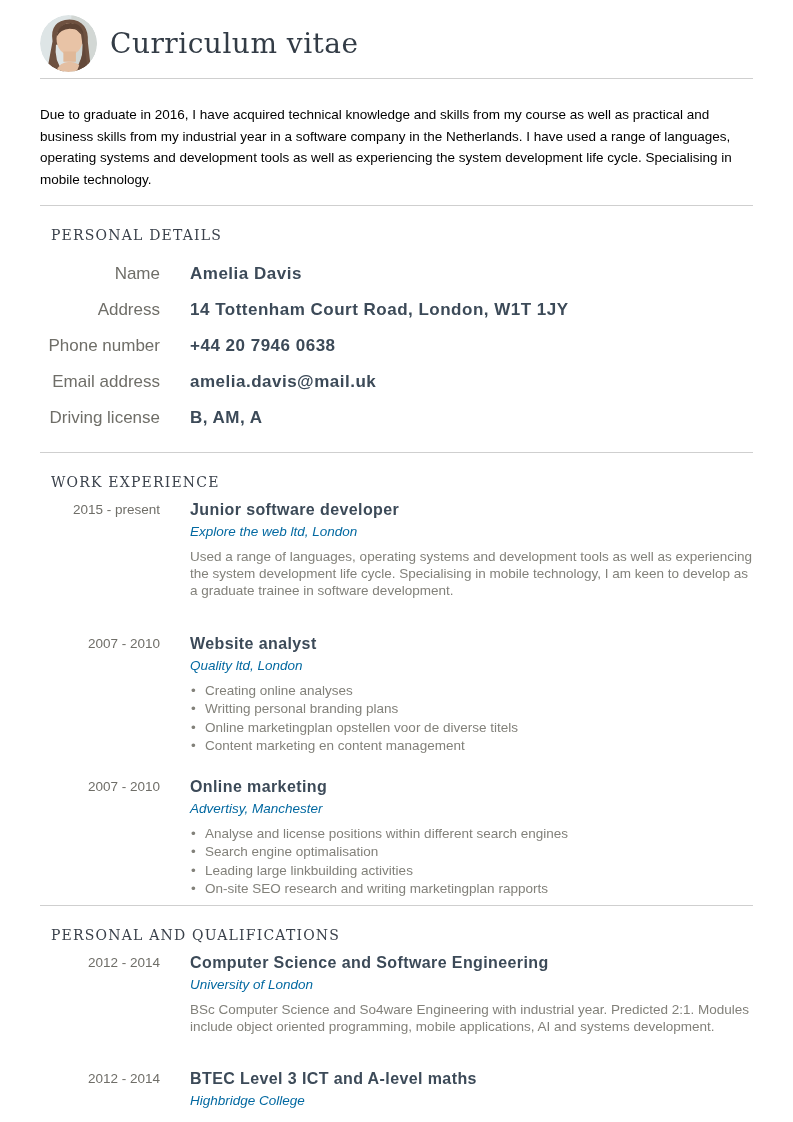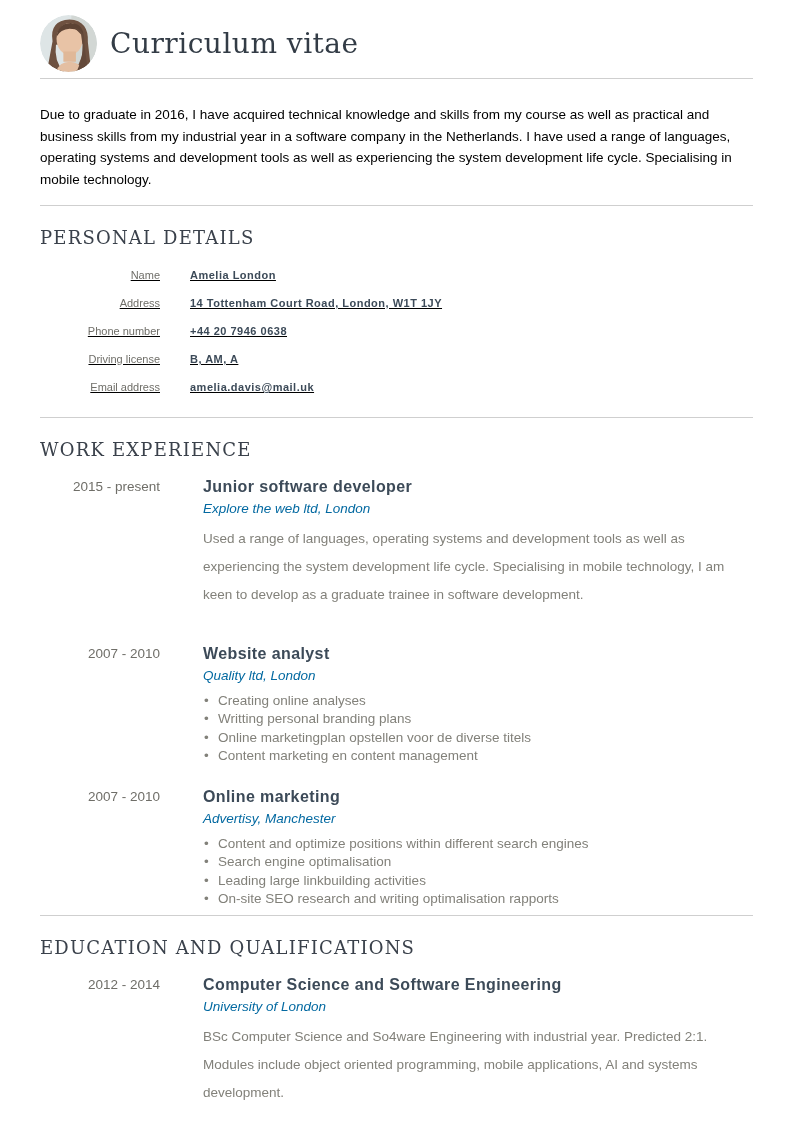--- a/index.html
+++ b/index.html
@@ -25,39 +25,39 @@
   .divider-education { margin-top:6px; }
 
   
   .intro {
     margin:25px 0 0 0; color:#000000; font-size:13.5px; line-height:21.5px;
   }
 
   
   .section-heading {
     font-family:"DejaVu Serif","Liberation Serif",serif;
-    font-size:18px; font-weight:500; color:#3a414b;
-    letter-spacing:1.2px; margin:21px 0 0 0;
+    font-size:14px; font-weight:500; color:#3a414b;
+    letter-spacing:1.2px; margin:21px 0 0 11px;
   }
 
   
   .details { margin-top:21px; }
-  .detail-row { display:flex; margin-bottom:16px; font-size:11px;text-decoration:underline; }
+  .detail-row { display:flex; margin-bottom:16px; font-size:17px; }
   .detail-label { flex:0 0 120px; width:120px; text-align:right; color:#6f6e68; }
   .detail-value { margin-left:30px; font-weight:bold; color:#3c4a58; letter-spacing:0.5px; }
 
   
   .entries { margin-top:0; }
-  .entry { display:flex; font-size:13.5px; margin-top:18px; margin-bottom:22px;gap:13px; }
+  .entry { display:flex; font-size:13.5px; margin-top:11px; margin-bottom:22px; }
   .entry:last-of-type { margin-bottom:0; }
   .entry-period { flex:0 0 120px; width:120px; text-align:right; color:#6f6e68; padding-top:1px; }
   .entry-body { margin-left:30px; flex:1; }
   .entry-title { font-weight:bold; color:#3c4a58; font-size:16px; letter-spacing:0.4px; }
   .entry-org { font-style:italic; color:#0369a1; margin-top:5px; }
-  .entry-desc { color:#82817a; line-height:28px; margin-top:9px; }
+  .entry-desc { color:#82817a; line-height:17px; margin-top:9px; }
   .bullets { margin:9px 0 0 0; padding:0; list-style:none; }
   .bullet-item { color:#82817a; line-height:18.5px; padding-left:15px; position:relative; }
   .bullet-item::before { content:"\2022"; position:absolute; left:1px; top:0; color:#82817a; }
 </style>
 </head>
 <body>
 
 <div class="page">
 
   <div class="header">
@@ -88,41 +88,41 @@
   <p class="intro">Due to graduate in 2016, I have acquired technical knowledge and skills from my course as well as practical and business skills from my industrial year in a software company in the Netherlands. I have used a range of languages, operating systems and development tools as well as experiencing the system development life cycle. Specialising in mobile technology.</p>
 
   <hr class="divider divider-intro">
 
   <h2 class="section-heading">PERSONAL DETAILS</h2>
 
   <div class="details">
 
       <div class="detail-row">
         <div class="detail-label">Name</div>
-        <div class="detail-value">Amelia London</div>
+        <div class="detail-value">Amelia Davis</div>
       </div>
 
       <div class="detail-row">
         <div class="detail-label">Address</div>
         <div class="detail-value">14 Tottenham Court Road, London, W1T 1JY</div>
       </div>
 
       <div class="detail-row">
         <div class="detail-label">Phone number</div>
         <div class="detail-value">+44 20 7946 0638</div>
       </div>
 
       <div class="detail-row">
+        <div class="detail-label">Email address</div>
+        <div class="detail-value">amelia.davis@mail.uk</div>
+      </div>
+
+      <div class="detail-row">
         <div class="detail-label">Driving license</div>
         <div class="detail-value">B, AM, A</div>
-      </div>
-
-      <div class="detail-row">
-        <div class="detail-label">Email address</div>
-        <div class="detail-value">amelia.davis@mail.uk</div>
       </div>
 
   </div>
 
   <hr class="divider divider-work">
 
   <h2 class="section-heading">WORK EXPERIENCE</h2>
 
   <div class="entries">
 
@@ -151,33 +151,33 @@
         </div>
       </div>
 
       <div class="entry">
         <div class="entry-period">2007 - 2010</div>
         <div class="entry-body">
           <div class="entry-title">Online marketing</div>
           <div class="entry-org">Advertisy, Manchester</div>
 
           <ul class="bullets">
-            <li class="bullet-item">Content and optimize positions within different search engines</li>
+            <li class="bullet-item">Analyse and license positions within different search engines</li>
             <li class="bullet-item">Search engine optimalisation</li>
             <li class="bullet-item">Leading large linkbuilding activities</li>
-            <li class="bullet-item">On-site SEO research and writing optimalisation rapports</li>
+            <li class="bullet-item">On-site SEO research and writing marketingplan rapports</li>
           </ul>
         </div>
       </div>
 
   </div>
 
   <hr class="divider divider-education">
 
-  <h2 class="section-heading">EDUCATION AND QUALIFICATIONS</h2>
+  <h2 class="section-heading">PERSONAL AND QUALIFICATIONS</h2>
 
   <div class="entries">
 
       <div class="entry">
         <div class="entry-period">2012 - 2014</div>
         <div class="entry-body">
           <div class="entry-title">Computer Science and Software Engineering</div>
           <div class="entry-org">University of London</div>
           <p class="entry-desc">BSc Computer Science and So4ware Engineering with industrial year. Predicted 2:1. Modules include object oriented programming, mobile applications, AI and systems development.</p>
 

